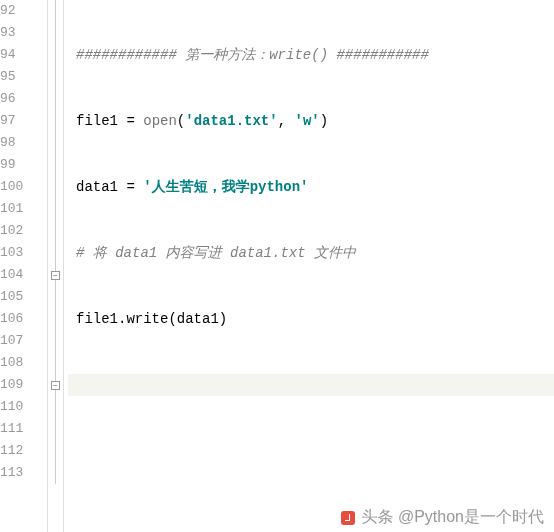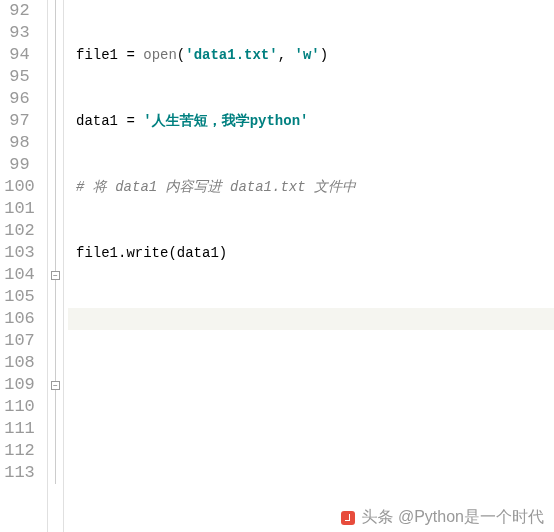--- a/index.html
+++ b/index.html
@@ -12,25 +12,25 @@
   overflow: hidden;
   position: relative;
 }
 .editor {
   display: flex;
   height: 100%;
 }
 .gutter {
   width: 48px;
   background: #fff;
-  text-align: center;
+  text-align: left;
   color: #999;
   padding-right: 8px;
   line-height: 22px;
-  font-size: 17px;
+  font-size: 13px;
   user-select: none;
   border-right: 1px solid #e0e0e0;
 }
 .gutter div { height: 22px; }
 .fold {
   width: 16px;
   background: #fff;
   line-height: 22px;
   border-right: 1px solid #e0e0e0;
 }
@@ -198,20 +198,21 @@
       </div>
     <div>
         <span class="line"></span>
       </div>
     <div>
         <span class="line"></span>
       </div>
   </div>
 
   <div class="code">
+    <div class="row indent1"><span class="c">############ 第一种方法：write() ###########</span></div>
     <div class="row indent1"><span class="n">file1</span><span class="p"> = </span><span class="f">open</span><span class="p">(</span><span class="s">'data1.txt'</span><span class="p">, </span><span class="s">'w'</span><span class="p">)</span></div>
     <div class="row indent1"><span class="n">data1</span><span class="p"> = </span><span class="s">'人生苦短，我学python'</span></div>
     <div class="row indent1"><span class="c"># 将 data1 内容写进 data1.txt 文件中</span></div>
     <div class="row indent1"><span class="n">file1.write(data1)</span></div>
     <div class="row hl"></div>
     
     
     
     
     

